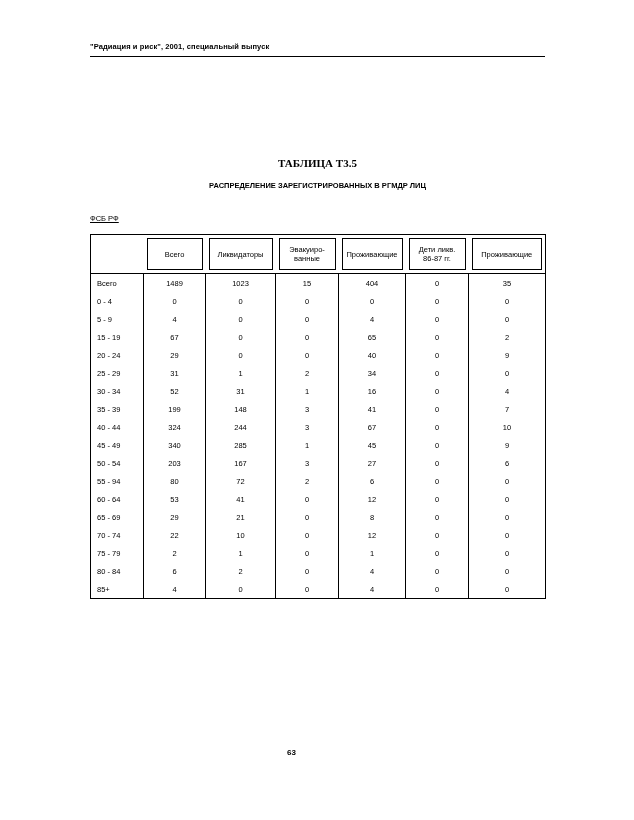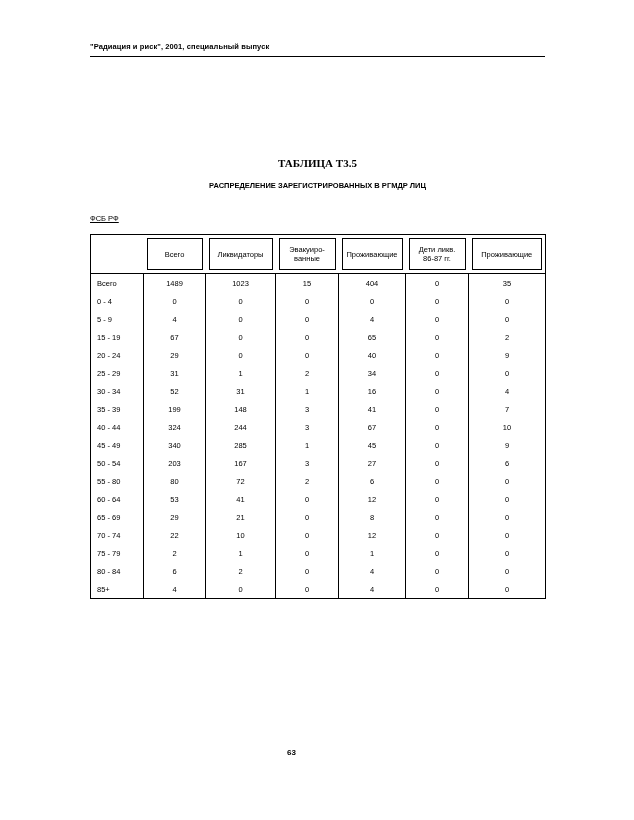--- a/index.html
+++ b/index.html
@@ -259,21 +259,21 @@
         <tr>
           <td>50 - 54</td>
           <td>203</td>
           <td>167</td>
           <td>3</td>
           <td>27</td>
           <td>0</td>
           <td>6</td>
         </tr>
         <tr>
-          <td>55 - 80</td>
+          <td>55 - 94</td>
           <td>80</td>
           <td>72</td>
           <td>2</td>
           <td>6</td>
           <td>0</td>
           <td>0</td>
         </tr>
         <tr>
           <td>60 - 64</td>
           <td>53</td>

